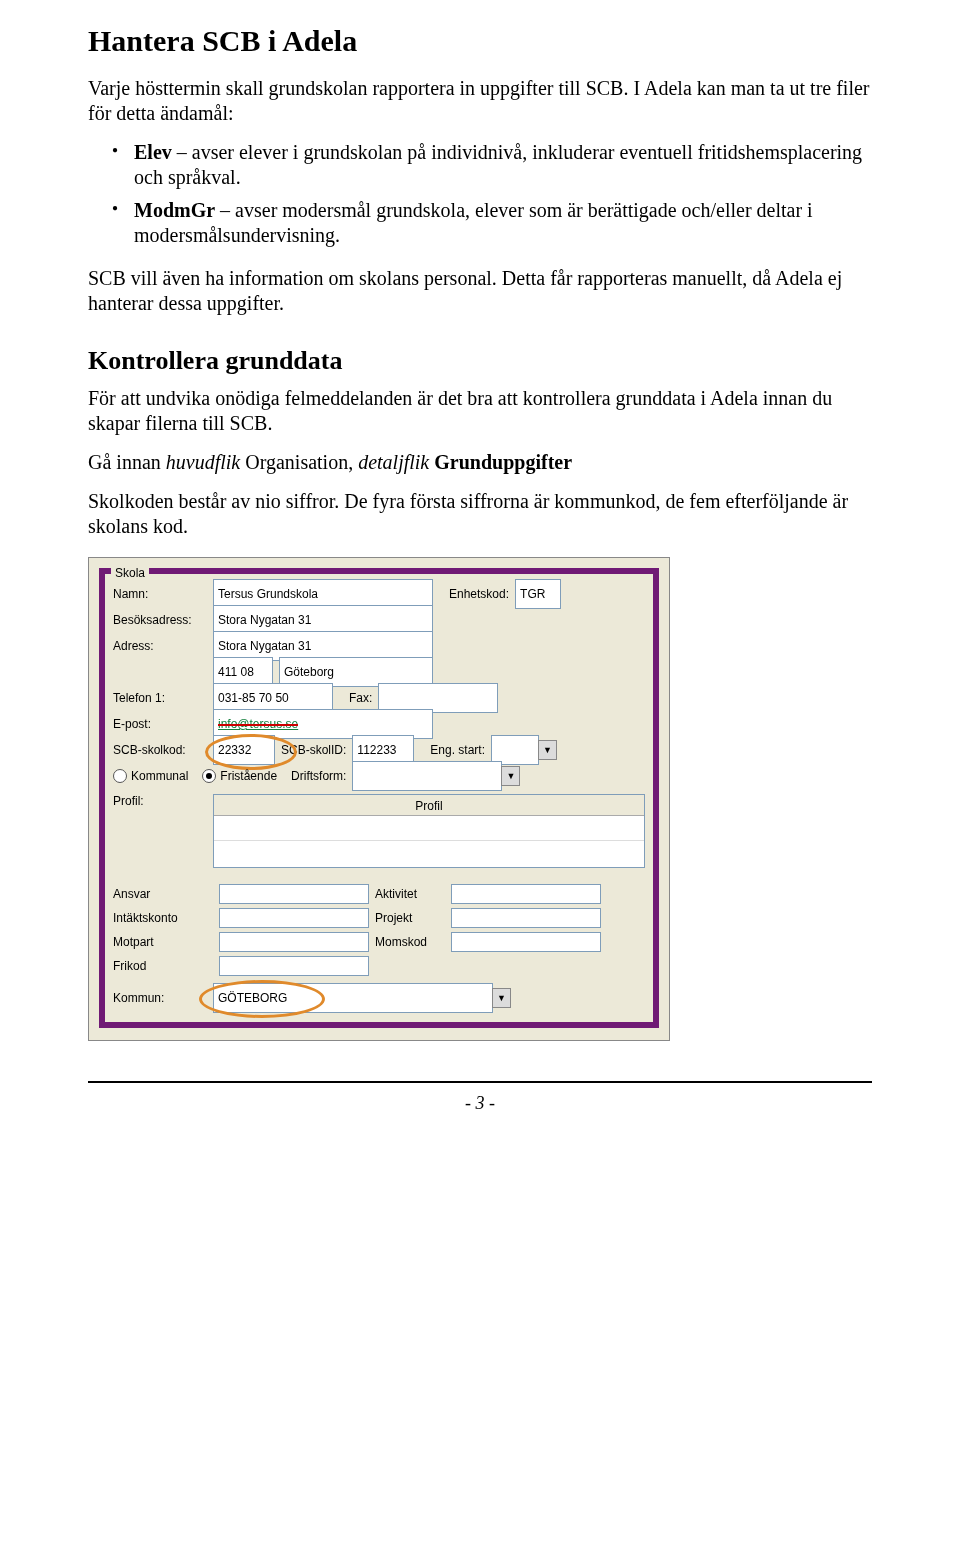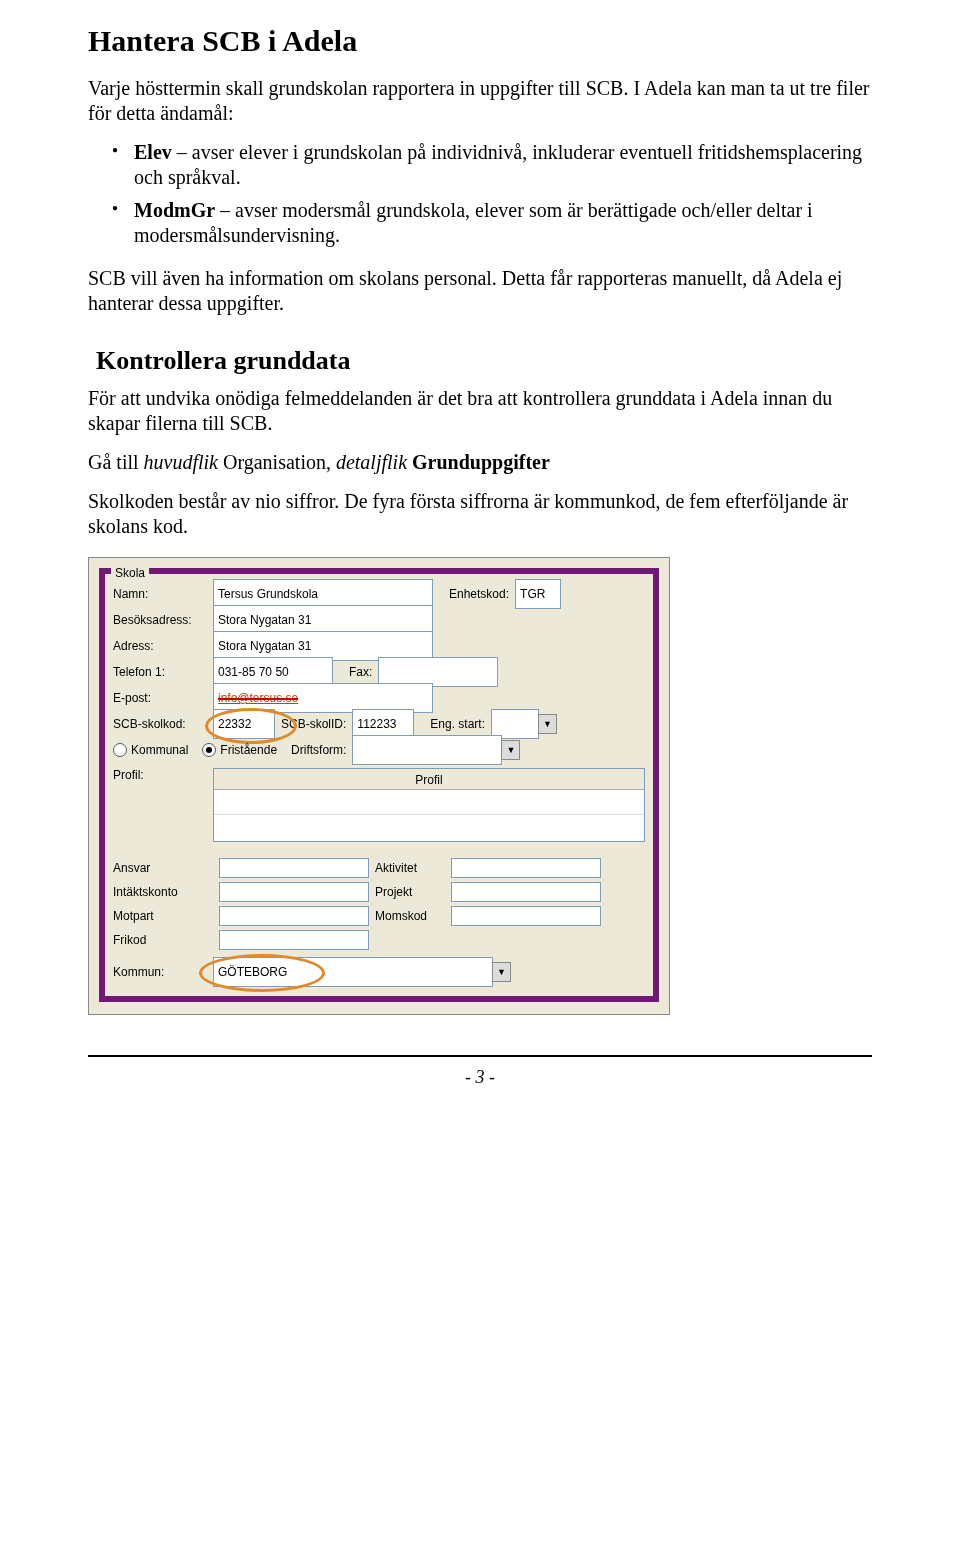--- a/index.html
+++ b/index.html
@@ -14,21 +14,21 @@
     padding: 20px 88px 30px 88px;
   }
   h1 {
     font-size: 30px;
     font-weight: bold;
     margin: 4px 0 18px 0;
   }
   h2 {
     font-size: 26px;
     font-weight: bold;
-    margin: 30px 0 10px 8px;
+    margin: 30px 0 10px 0;
   }
   p {
     font-size: 20px;
     line-height: 1.25;
     margin: 6px 0 14px 0;
   }
   ul {
     margin: 8px 0 18px 0;
     padding-left: 46px;
   }
@@ -122,21 +122,21 @@
     display: inline-flex; align-items: center; justify-content: center;
     font-size: 9px;
     margin-left: -1px;
   }
   .highlight-ring {
     position: absolute;
     border: 3px solid #e08a2b;
     border-radius: 50%/50%;
     pointer-events: none;
   }
-  .link-under { color: #c2410c; text-decoration: underline; position: relative; }
+  .link-under { color: #15803d; text-decoration: underline; position: relative; }
   .strike-red {
     position: absolute; left: 0; right: 0; top: 52%; height: 2px; background: #c00;
   }
   .prof-header {
     text-align: center; font-size: 12px; padding: 4px 0 2px 0;
   }
   .prof-slot {
     height: 22px; background: #fff; border: 1px solid #7f9db9; margin: 2px 0;
   }
   .acct-grid { display: grid; grid-template-columns: 100px 150px 70px 150px; row-gap: 4px; column-gap: 6px; align-items: center; font-size: 12px; }
@@ -168,21 +168,21 @@
       <b>ModmGr</b><span> – avser modersmål grundskola, elever som är berättigade och/eller deltar i modersmålsundervisning.</span>
     </li>
   </ul>
 
   <p>SCB vill även ha information om skolans personal. Detta får rapporteras manuellt, då Adela ej hanterar dessa uppgifter.</p>
 
   <h2>Kontrollera grunddata</h2>
   <p>För att undvika onödiga felmeddelanden är det bra att kontrollera grunddata i Adela innan du skapar filerna till SCB.</p>
 
   <p>
-    <span>Gå till </span><i>huvudflik</i><span> Organisation</span><span>, </span><i>detaljflik</i><b> Grunduppgifter</b>
+    <span>Gå innan </span><i>huvudflik</i><span> Organisation</span><span>, </span><i>detaljflik</i><b> Grunduppgifter</b>
   </p>
   <p>Skolkoden består av nio siffror. De fyra första siffrorna är kommunkod, de fem efterföljande är skolans kod.</p>
 
   <div class="dialog">
     <div class="groupbox">
       <div class="group-legend">Skola</div>
 
       <div class="row">
         <span class="lbl">Namn:</span>
         <span class="ibox" style="width:220px">Tersus Grundskola</span>
@@ -193,20 +193,26 @@
       <div class="row">
         <span class="lbl">Besöksadress:</span>
         <span class="ibox" style="width:220px">Stora Nygatan 31</span>
       </div>
 
       <div class="row">
         <span class="lbl">Adress:</span>
         <span class="ibox" style="width:220px">Stora Nygatan 31</span>
       </div>
 
+      <div class="row">
+        <span class="lbl"></span>
+        <span class="ibox" style="width:60px">411 08</span>
+        <span style="width:6px"></span>
+        <span class="ibox" style="width:154px">Göteborg</span>
+      </div>
 
       <div class="row">
         <span class="lbl">Telefon 1:</span>
         <span class="ibox" style="width:120px">031-85 70 50</span>
         <span class="lbl2">Fax:</span>
         <span class="ibox" style="width:120px"></span>
       </div>
 
       <div class="row">
         <span class="lbl">E-post:</span>

